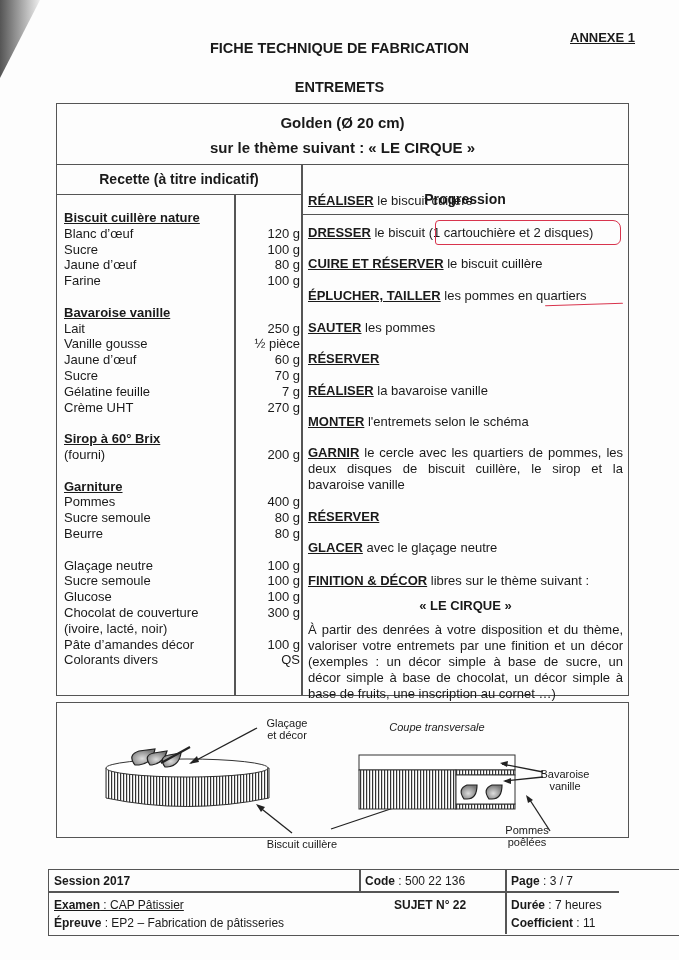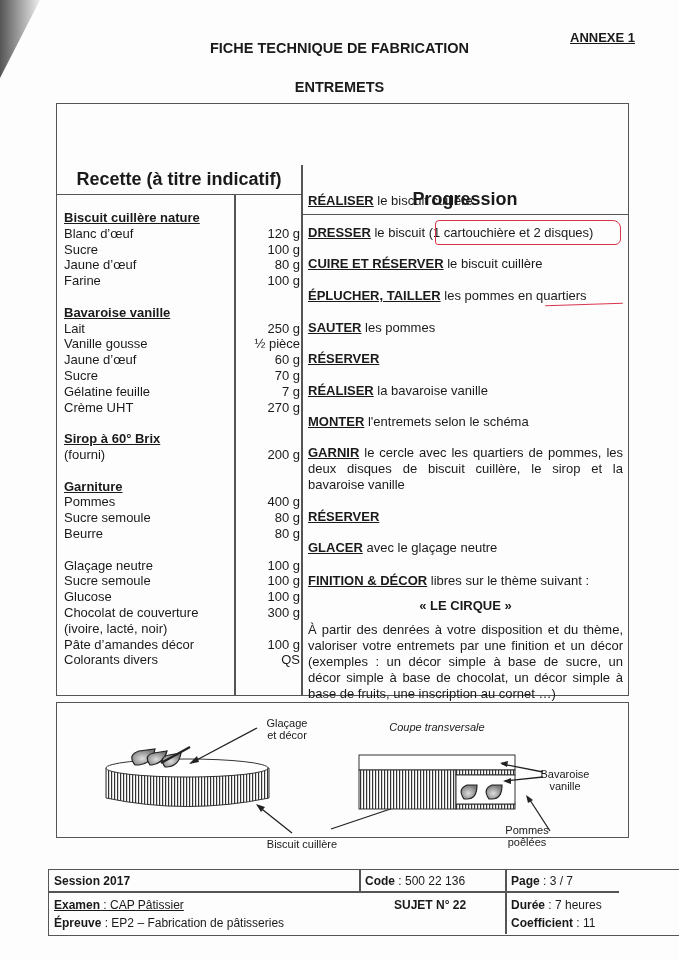--- a/index.html
+++ b/index.html
@@ -26,21 +26,21 @@
     border: 1.5px solid #555; box-sizing: border-box;
   }
   .head-block {
     position: absolute; left: 0; top: 0; width: 100%; height: 60px;
     border-bottom: 1.5px solid #555; text-align: center; font-weight: bold; font-size: 15px;
   }
   .head-block .l1 { position: absolute; top: 10px; width: 100%; }
   .head-block .l2 { position: absolute; top: 35px; width: 100%; }
   .col-head {
     position: absolute; top: 61px; height: 29px; border-bottom: 1.5px solid #555;
-    font-weight: bold; font-size: 18px; text-align: center; line-height: 29px;
+    font-weight: bold; font-size: 14px; text-align: center; line-height: 29px;
   }
   .col-head.left { left: 0; width: 244px; }
   .col-head.right { left: 245px; width: 326px; margin-top: 20px; }
   .vline { position: absolute; background: #555; width: 1.5px; }
 
   .ing { position: absolute; left: 7px; font-size: 13px; width: 236px; }
   .ing .row { height: 15.8px; position: relative; white-space: nowrap; }
   .ing .row .qty { position: absolute; right: 0; top: 0; }
   .ing .sect { font-weight: bold; text-decoration: underline; height: 15.8px; }
   .ing .gap { height: 15.8px; }
@@ -81,20 +81,24 @@
       </linearGradient>
     </defs>
   <polygon points="0,0 40,0 0,78" fill="url(#cg)"></polygon>
 </svg>
 
 <div class="annexe">ANNEXE 1</div>
 <div class="title1">FICHE TECHNIQUE DE FABRICATION</div>
 <div class="title2">ENTREMETS</div>
 
 <div class="main">
+  <div class="head-block">
+    <div class="l1">Golden (Ø 20 cm)</div>
+    <div class="l2">sur le thème suivant : « LE CIRQUE »</div>
+  </div>
   <div class="col-head left">Recette (à titre indicatif)</div>
   <div class="col-head right">Progression</div>
   <div class="vline" style="left:244px; top:61px; height:530px;"></div>
   <div class="vline" style="left:177px; top:91px; height:500px;"></div>
 
   <div class="ing" style="top:106px;">
     <div class="sect">Biscuit cuillère nature</div>
     <div class="row"><span>Blanc d’œuf</span><span class="qty">120 g</span></div>
     <div class="row"><span>Sucre</span><span class="qty">100 g</span></div>
     <div class="row"><span>Jaune d’œuf</span><span class="qty">80 g</span></div>

